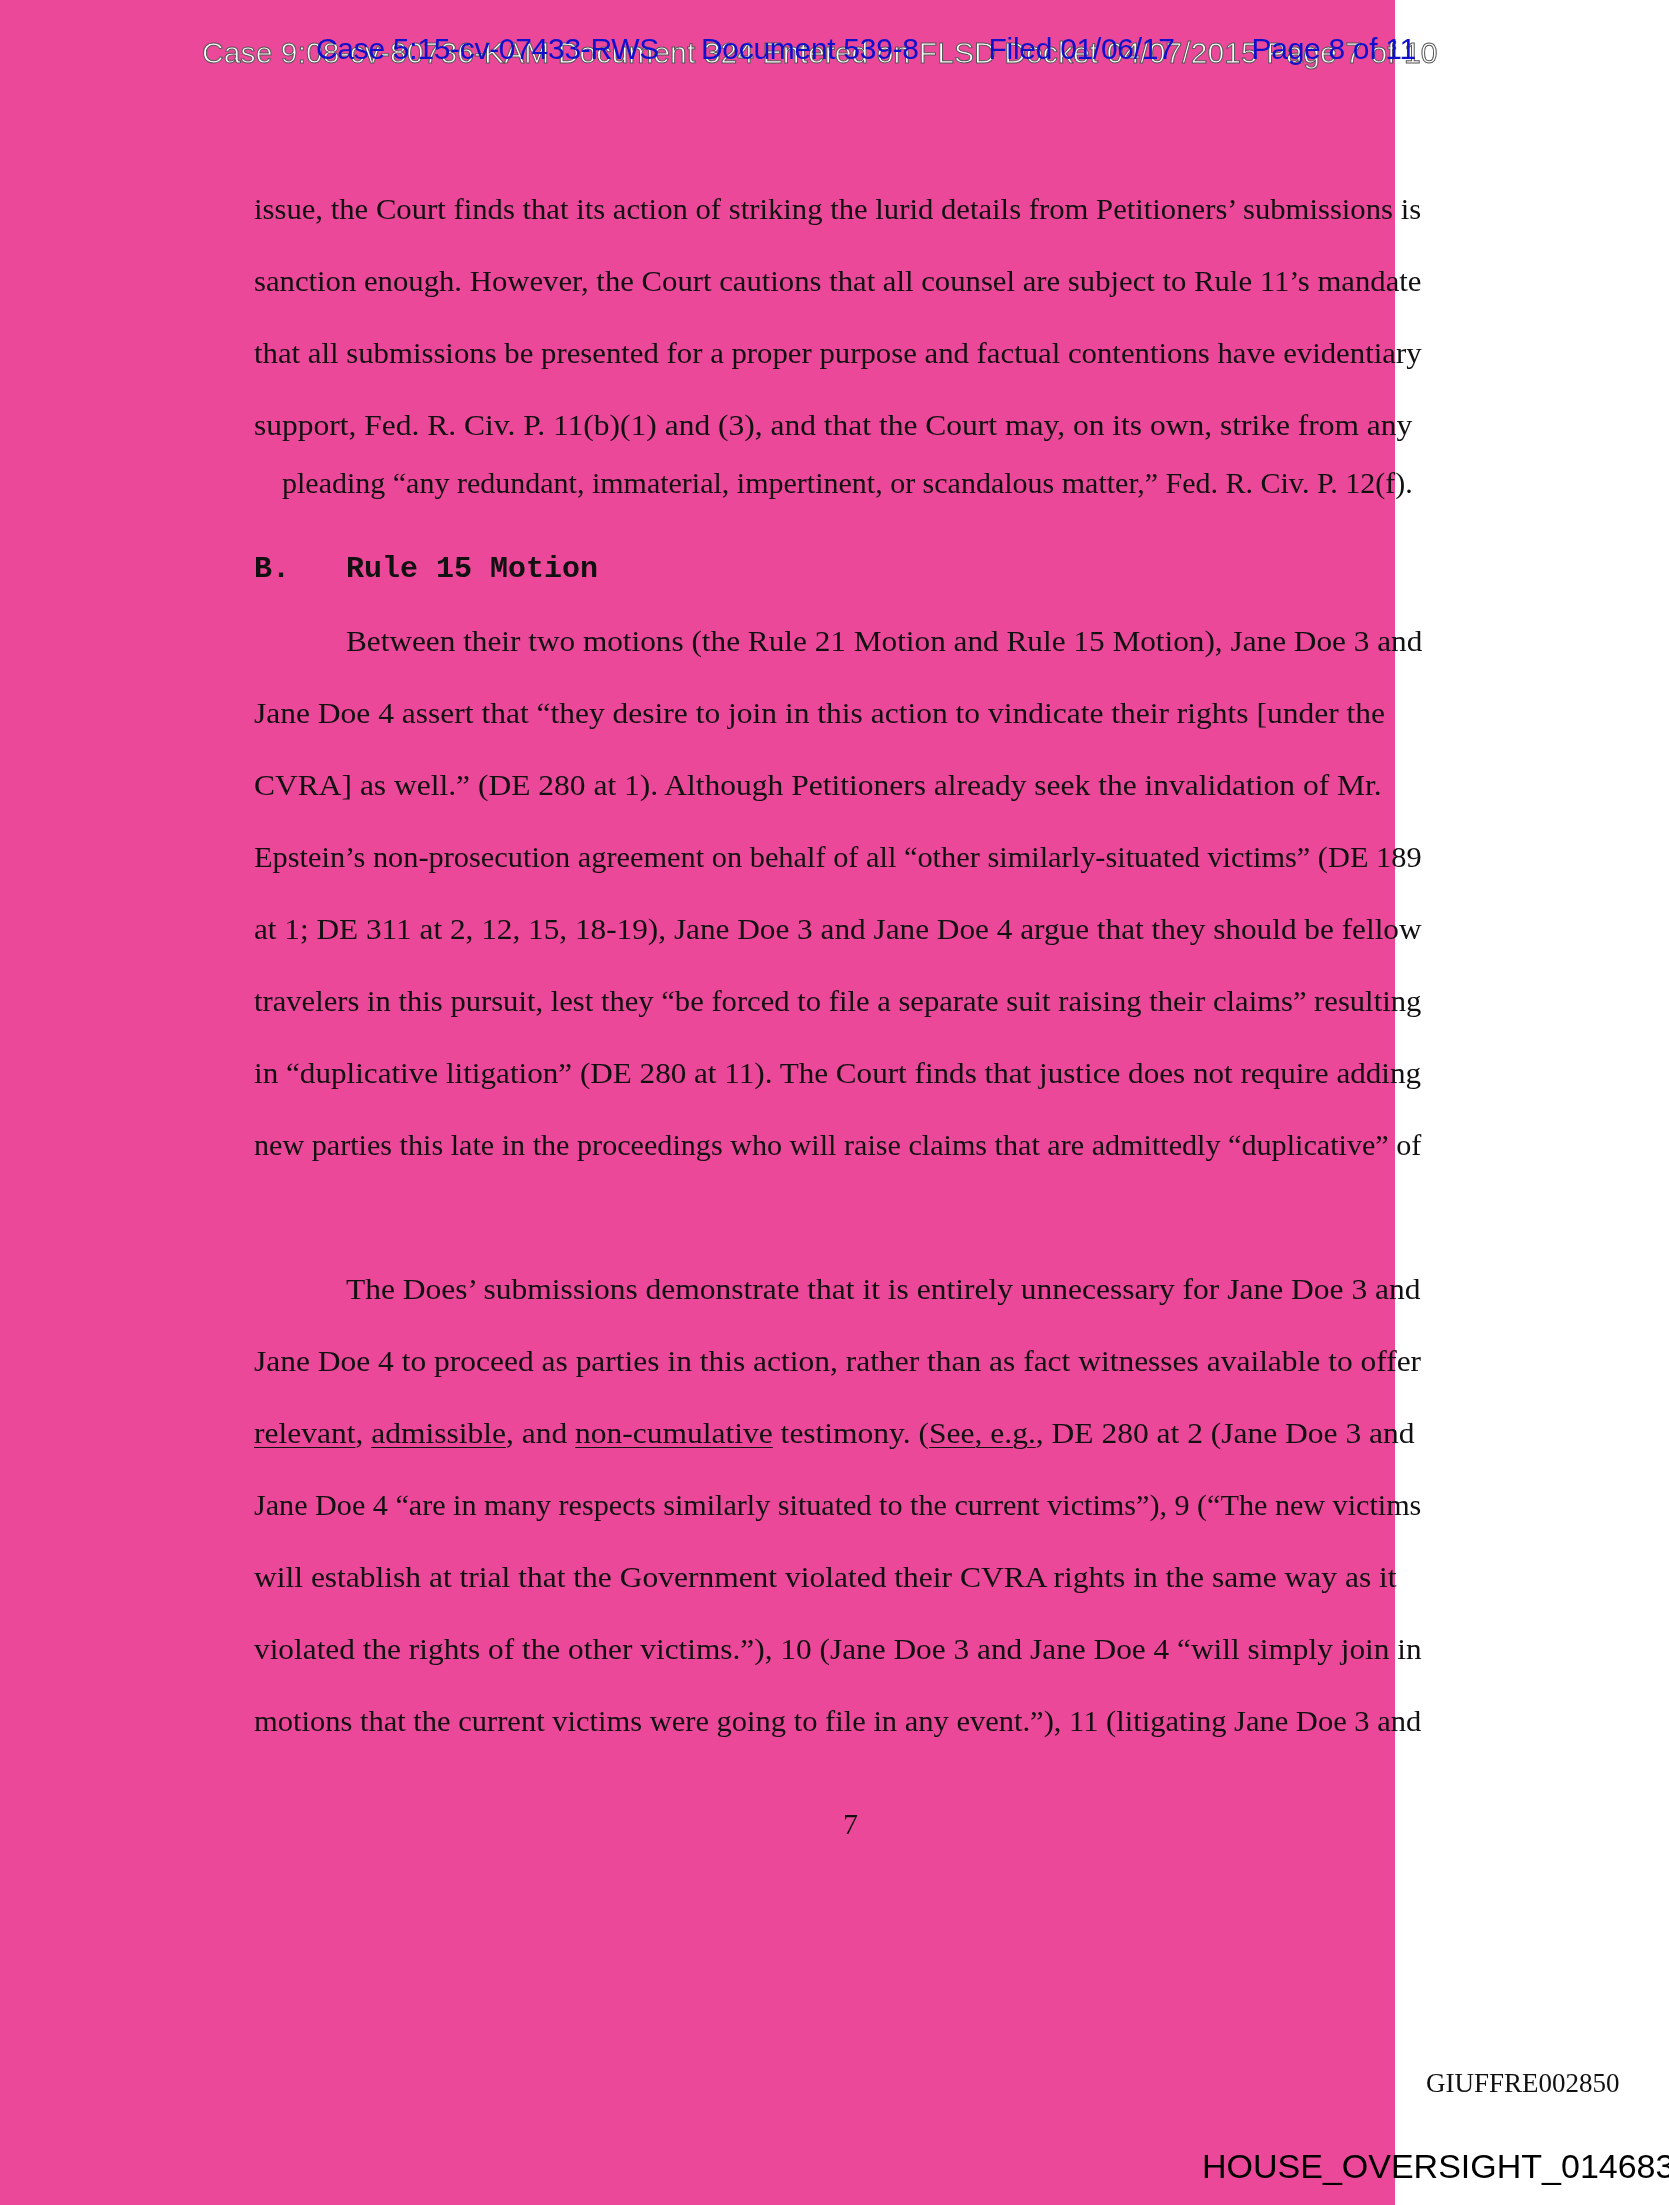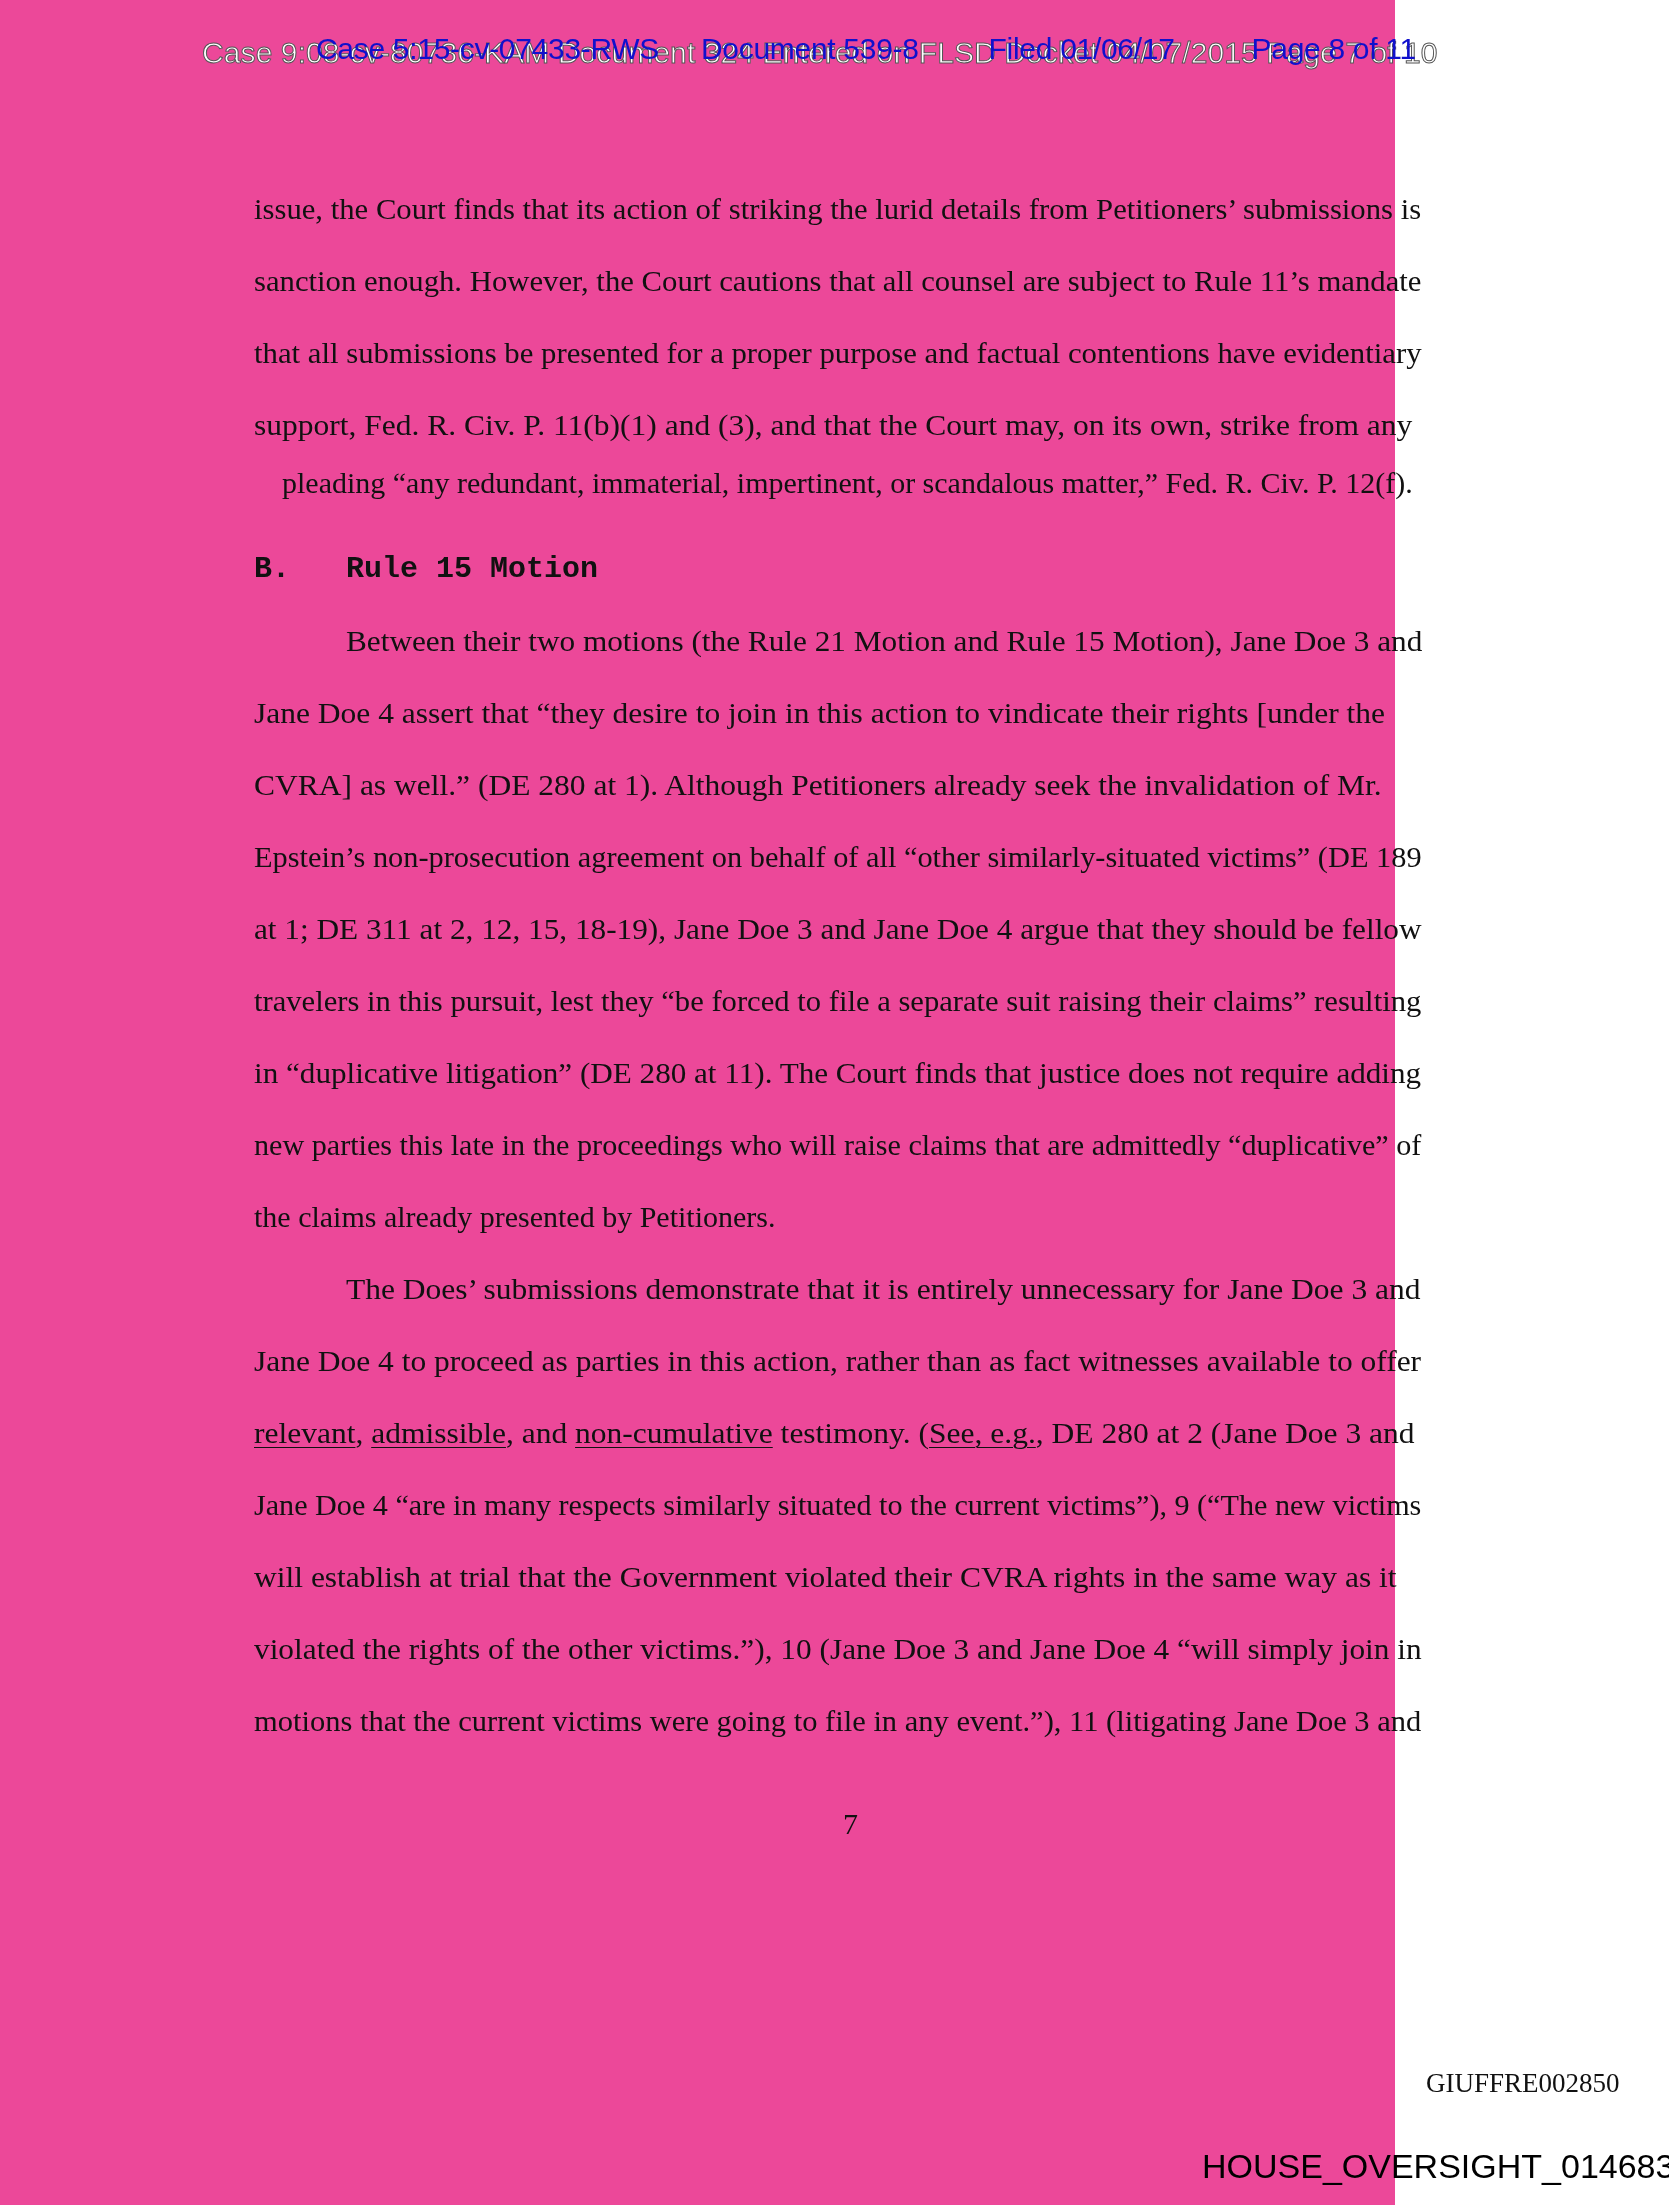--- a/index.html
+++ b/index.html
@@ -45,21 +45,20 @@
   </div>
 
   <div class="line indent" style="top: 626px; transform: scaleX(1.0417);">Between their two motions (the Rule 21 Motion and Rule 15 Motion), Jane Doe 3 and</div>
   <div class="line" style="top: 698px; transform: scaleX(1.05);">Jane Doe 4 assert that “they desire to join in this action to vindicate their rights [under the</div>
   <div class="line" style="top: 770px; transform: scaleX(1.05);">CVRA] as well.”  (DE 280 at 1).  Although Petitioners already seek the invalidation of Mr.</div>
   <div class="line" style="top: 842px; transform: scaleX(1.0119);">Epstein’s non-prosecution agreement on behalf of all “other similarly-situated victims” (DE 189</div>
   <div class="line" style="top: 914px; transform: scaleX(1.0419);">at 1; DE 311 at 2, 12, 15, 18-19), Jane Doe 3 and Jane Doe 4 argue that they should be fellow</div>
   <div class="line" style="top: 986px; transform: scaleX(1.0205);">travelers in this pursuit, lest they “be forced to file a separate suit raising their claims” resulting</div>
   <div class="line" style="top: 1058px; transform: scaleX(1.0377);">in “duplicative litigation” (DE 280 at 11).  The Court finds that justice does not require adding</div>
   <div class="line" style="top: 1130px; transform: scaleX(1.0045);">new parties this late in the proceedings who will raise claims that are admittedly “duplicative” of</div>
-  <div class="line" style="top: 1202px; transform: scaleX(1);">the claims already presented by Petitioners.</div>
 
   <div class="line indent" style="top: 1274px; transform: scaleX(1.05);">The Does’ submissions demonstrate that it is entirely unnecessary for Jane Doe 3 and</div>
   <div class="line" style="top: 1346px; transform: scaleX(1.0492);">Jane Doe 4 to proceed as parties in this action, rather than as fact witnesses available to offer</div>
   <div class="line" style="top: 1418px; transform: scaleX(1.05);"><span class="u">relevant</span><span>, </span><span class="u">admissible</span><span>, and </span><span class="u">non-cumulative</span><span> testimony.  (</span><span class="u">See, e.g.</span><span>, DE 280 at 2 (Jane Doe 3 and</span></div>
   <div class="line" style="top: 1490px; transform: scaleX(1.0045);">Jane Doe 4 “are in many respects similarly situated to the current victims”), 9 (“The new victims</div>
   <div class="line" style="top: 1562px; transform: scaleX(1.05);">will establish at trial that the Government violated their CVRA rights in the same way as it</div>
   <div class="line" style="top: 1634px; transform: scaleX(1.0443);">violated the rights of the other victims.”), 10 (Jane Doe 3 and Jane Doe 4 “will simply join in</div>
   <div class="line" style="top: 1706px; transform: scaleX(1.017);">motions that the current victims were going to file in any event.”), 11 (litigating Jane Doe 3 and</div>
 
   <div class="pagenum">7</div>

